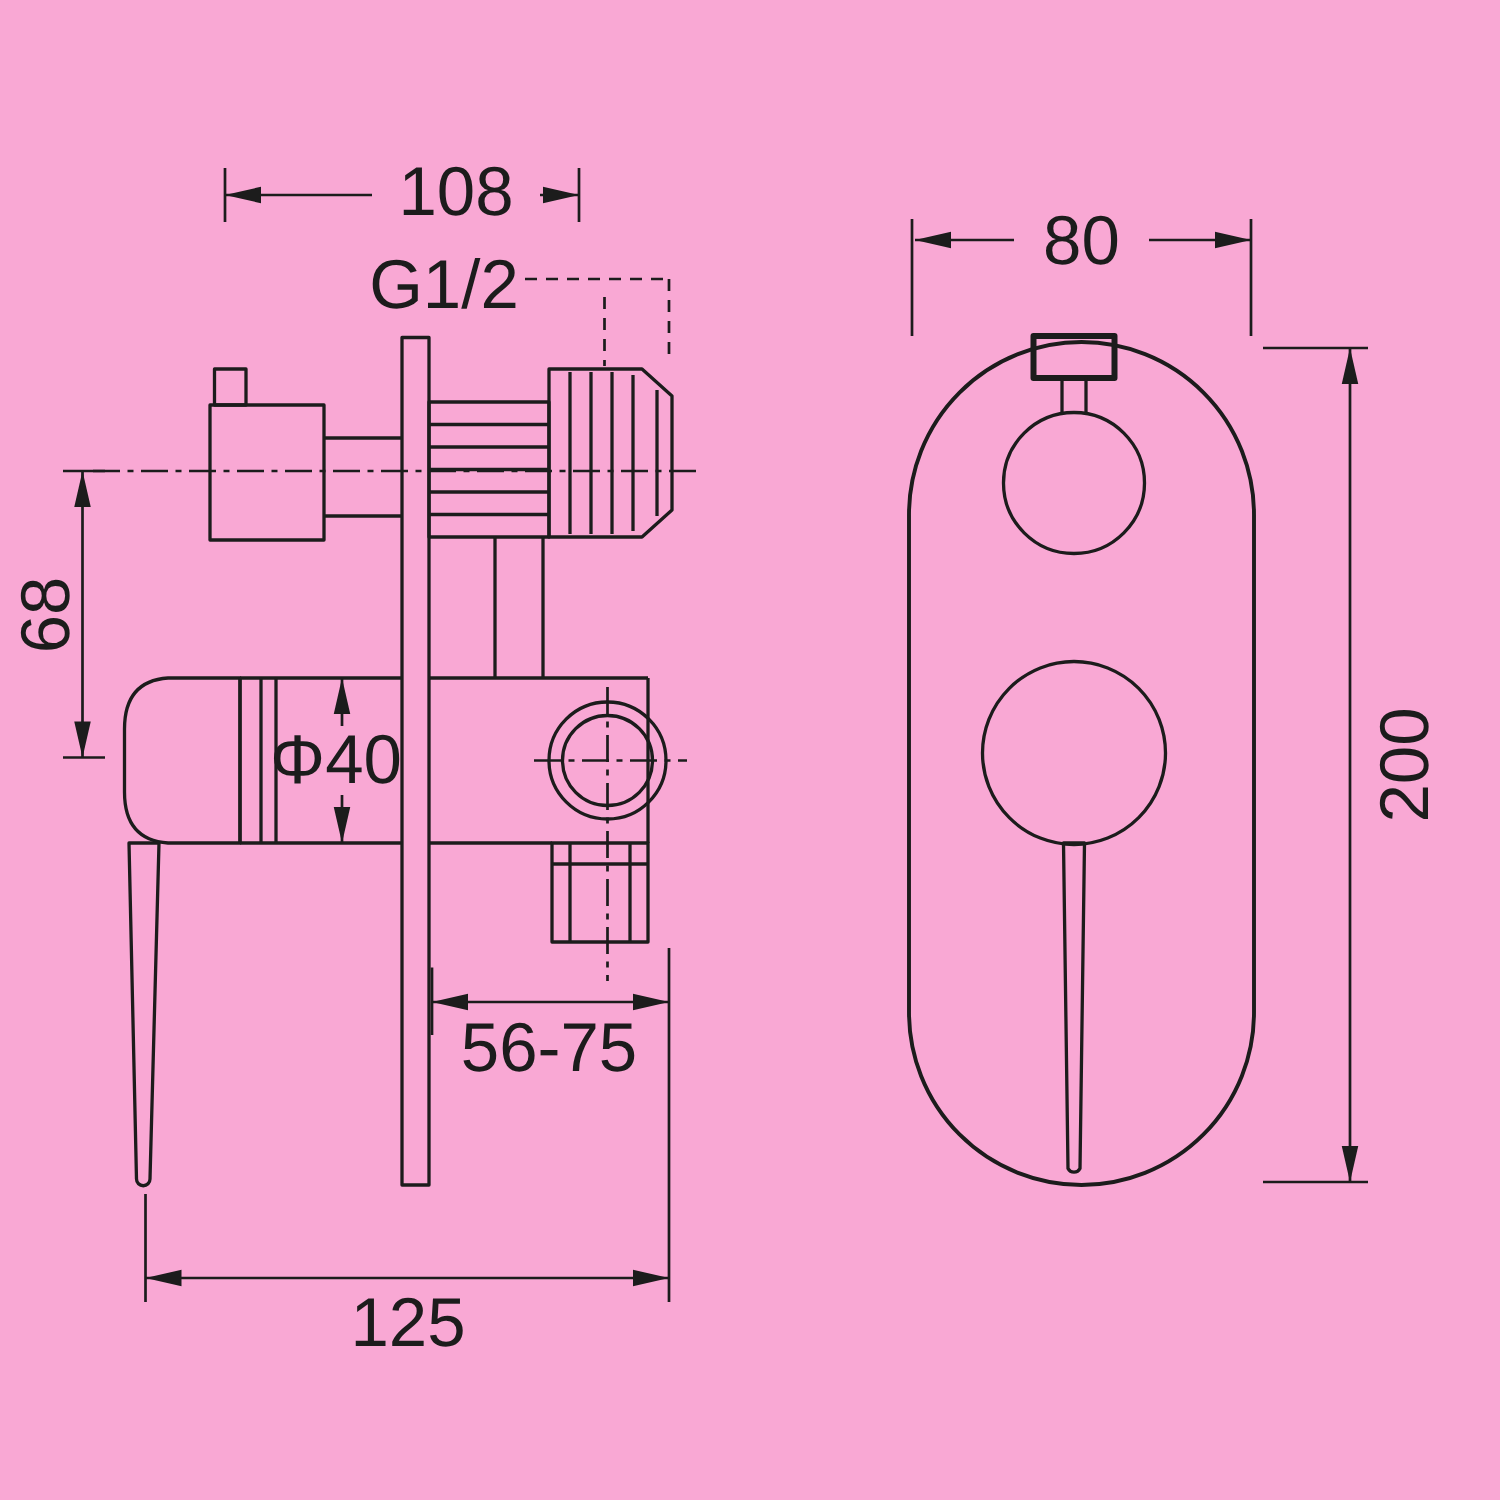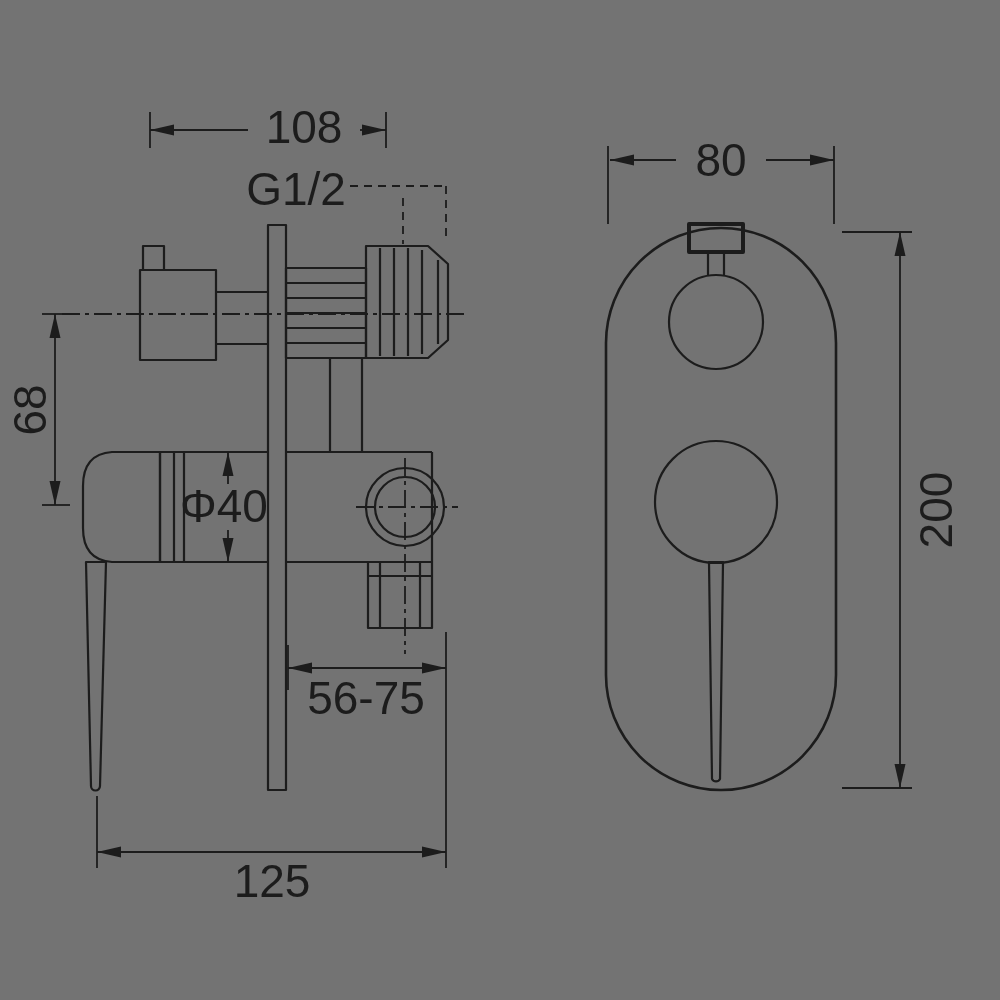--- a/index.html
+++ b/index.html
@@ -3,21 +3,21 @@
 <meta charset="utf-8">
 <style>
   html, body {
     margin: 0;
     padding: 0;
     background: #ffffff;
   }
   .canvas {
     width: 1000px;
     height: 1000px;
-    background: #737373;
+    background: #f9a8d4;
     position: relative;
     overflow: hidden;
   }
   svg { display: block; }
   .outline {
     stroke: #1c1c1c;
     fill: none;
     stroke-width: 2.2;
     stroke-linejoin: round;
   }

